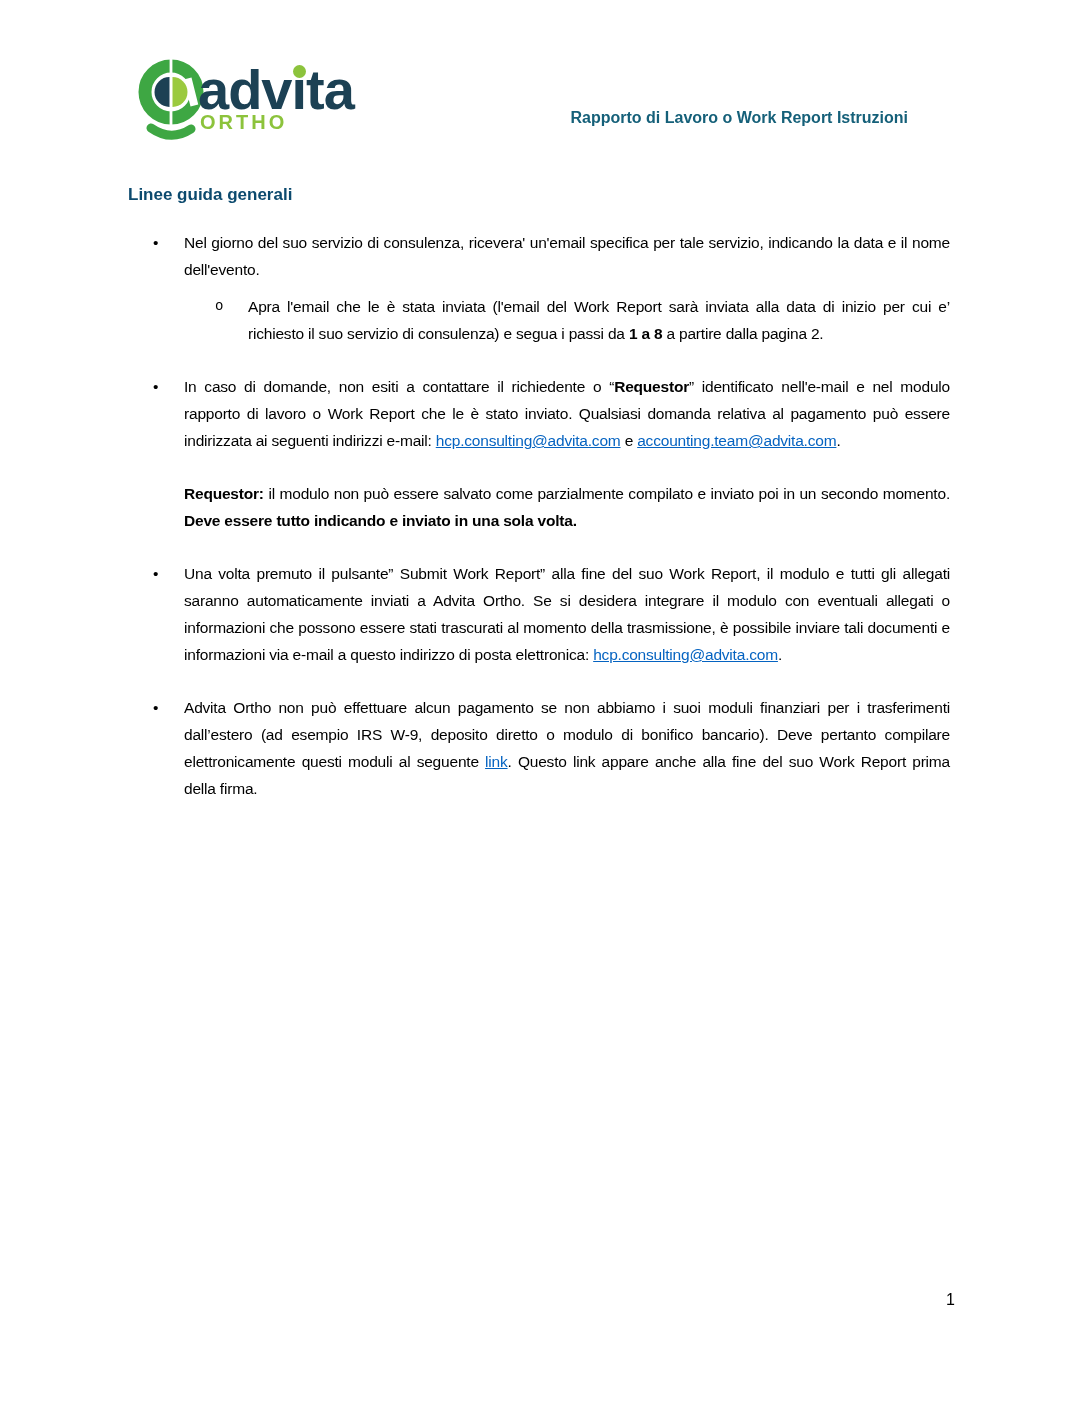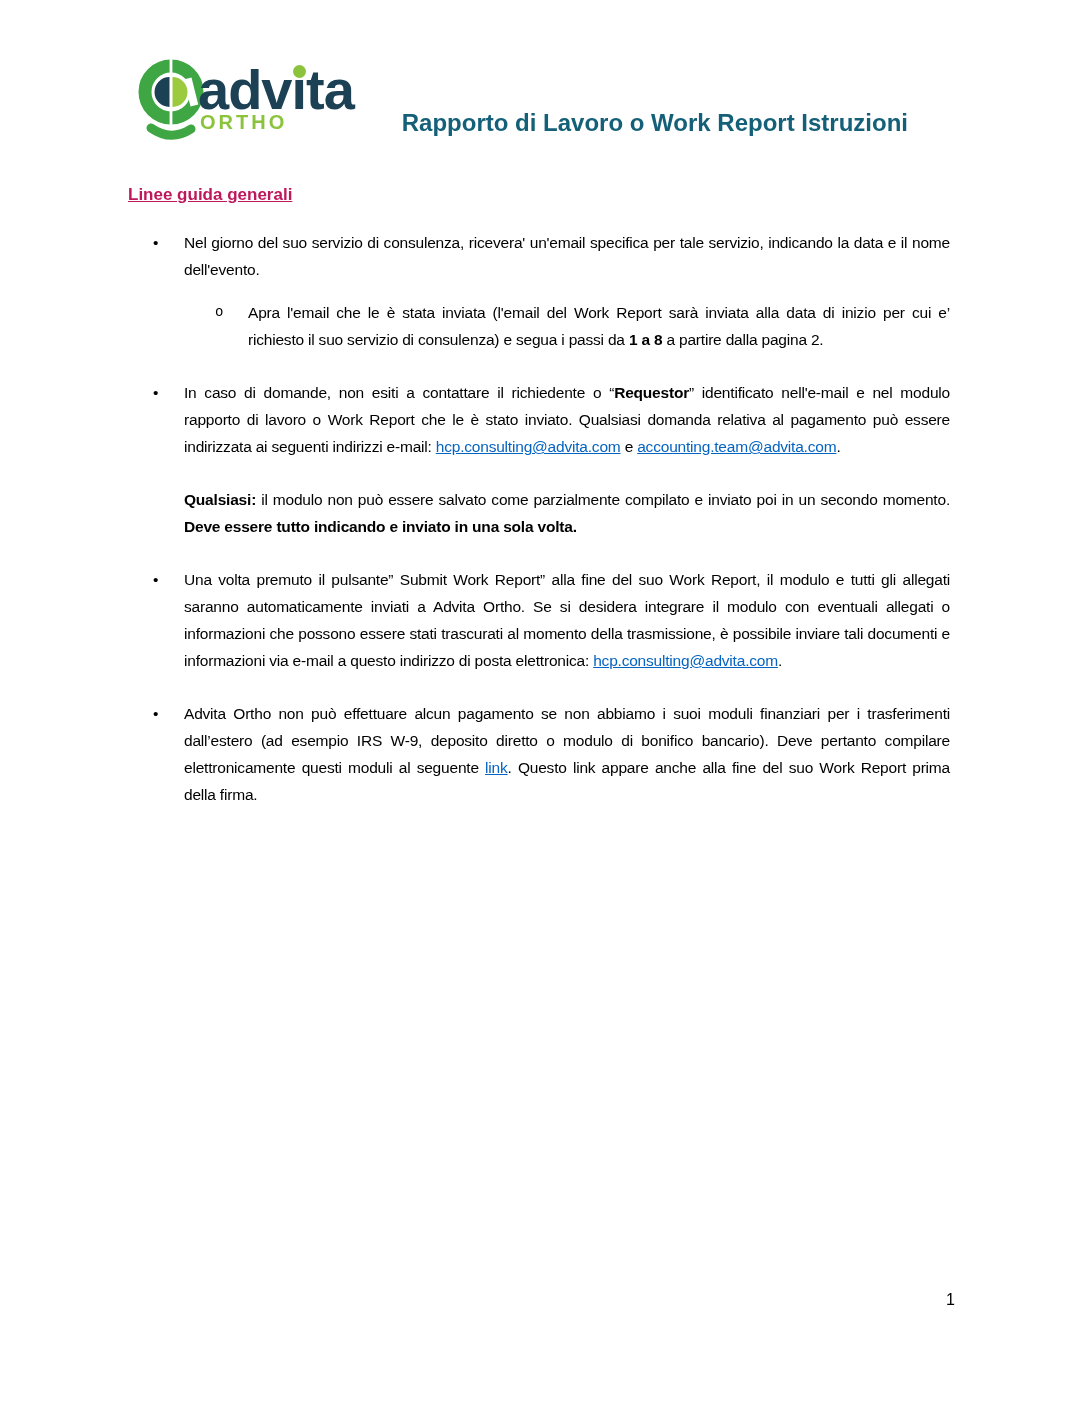--- a/index.html
+++ b/index.html
@@ -26,37 +26,37 @@
   }
   .brand-sub{
     position:absolute;left:62px;top:56px;width:160px;
     font-size:20px;font-weight:bold;letter-spacing:3px;
     color:#8CC33C;line-height:1;
   }
 
   
   .doc-title{
     position:absolute;right:128px;top:109px;
-    font-size:24px;font-weight:bold;white-space:nowrap;
+    font-size:16px;font-weight:bold;white-space:nowrap;
     color:#156079;
   }
 
   
   .section-heading{
     position:absolute;left:128px;top:185px;
-    font-size:17px;font-weight:bold;color:#be185d;text-decoration:underline;
+    font-size:17px;font-weight:bold;color:#0c4a6e;
   }
 
   .content{
     position:absolute;left:184px;top:229px;width:766px;
     font-size:15.5px;line-height:27px;letter-spacing:-0.2px;
   }
   .block{position:relative;text-align:justify;}
   .block + .block{margin-top:26px;}
-  .block.sub{margin-top:16px;margin-left:64px;}
+  .block.sub{margin-top:10px;margin-left:64px;}
   .block.bullet::before{
     content:"\2022";
     position:absolute;left:-31px;top:0;
     font-size:15.5px;
   }
   .block.sub::before{
     content:"o";
     position:absolute;left:-33px;top:0;
     font-family:"Liberation Mono", monospace;
     font-size:14px;
@@ -93,20 +93,20 @@
   </div>
 
   <div class="doc-title">Rapporto di Lavoro o Work Report Istruzioni</div>
 
   <div class="section-heading">Linee guida generali</div>
 
   <div class="content">
       <div class="block bullet"><span>Nel giorno del suo servizio di consulenza, ricevera' un'email specifica per tale servizio, indicando la data e il nome dell'evento.</span></div>
       <div class="block sub"><span>Apra l'email che le è stata inviata (l'email del Work Report sarà inviata alla data di inizio per cui e’ richiesto il suo servizio di consulenza) e segua i passi da </span><span class="bold">1 a 8</span><span> a partire dalla pagina 2.</span></div>
       <div class="block bullet"><span>In caso di domande, non esiti a contattare il richiedente o “</span><span class="bold">Requestor</span><span>” identificato nell'e-mail e nel modulo rapporto di lavoro o Work Report che le è stato inviato. Qualsiasi domanda relativa al pagamento può essere indirizzata ai seguenti indirizzi e-mail: </span><a class="link" href="#">hcp.consulting@advita.com</a><span> e </span><a class="link" href="#">accounting.team@advita.com</a><span>.</span></div>
-      <div class="block note"><span class="bold">Qualsiasi:</span><span> il modulo non può essere salvato come parzialmente compilato e inviato poi in un secondo momento. </span><span class="bold">Deve essere tutto indicando e inviato in una sola volta.</span></div>
+      <div class="block note"><span class="bold">Requestor:</span><span> il modulo non può essere salvato come parzialmente compilato e inviato poi in un secondo momento. </span><span class="bold">Deve essere tutto indicando e inviato in una sola volta.</span></div>
       <div class="block bullet"><span>Una volta premuto il pulsante” Submit Work Report” alla fine del suo Work Report, il modulo e tutti gli allegati saranno automaticamente inviati a Advita Ortho. Se si desidera integrare il modulo con eventuali allegati o informazioni che possono essere stati trascurati al momento della trasmissione, è possibile inviare tali documenti e informazioni via e-mail a questo indirizzo di posta elettronica: </span><a class="link" href="#">hcp.consulting@advita.com</a><span>.</span></div>
       <div class="block bullet"><span>Advita Ortho non può effettuare alcun pagamento se non abbiamo i suoi moduli finanziari per i trasferimenti dall’estero (ad esempio IRS W-9, deposito diretto o modulo di bonifico bancario). Deve pertanto compilare elettronicamente questi moduli al seguente </span><a class="link" href="#">link</a><span>. Questo link appare anche alla fine del suo Work Report prima della firma.</span></div>
     </div>
 
   <div class="page-number">1</div>
 
 </div>
 
 </body></html>

